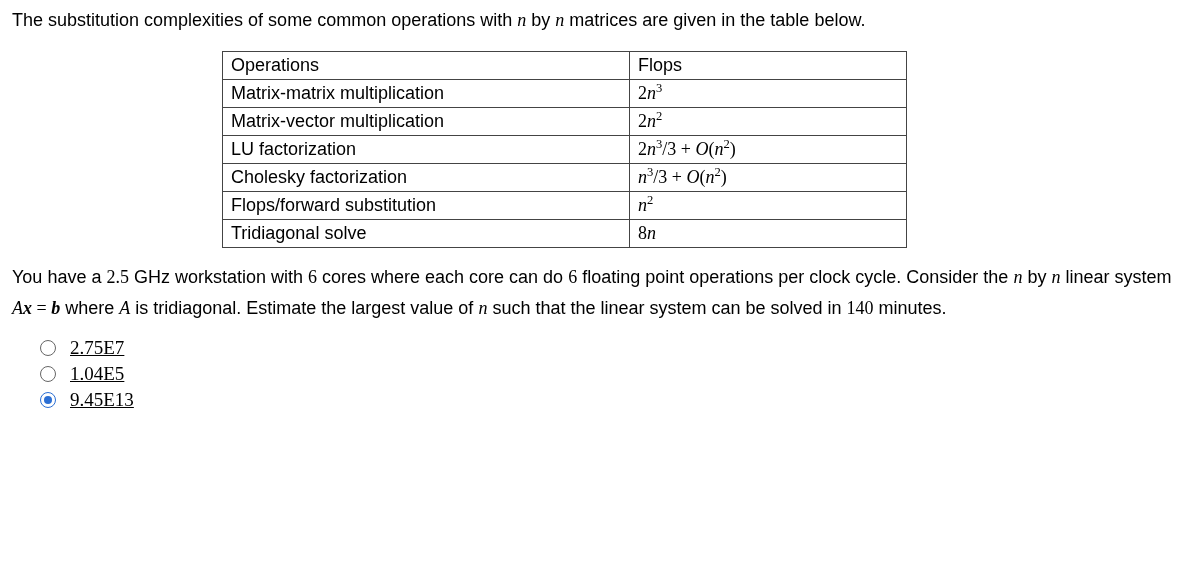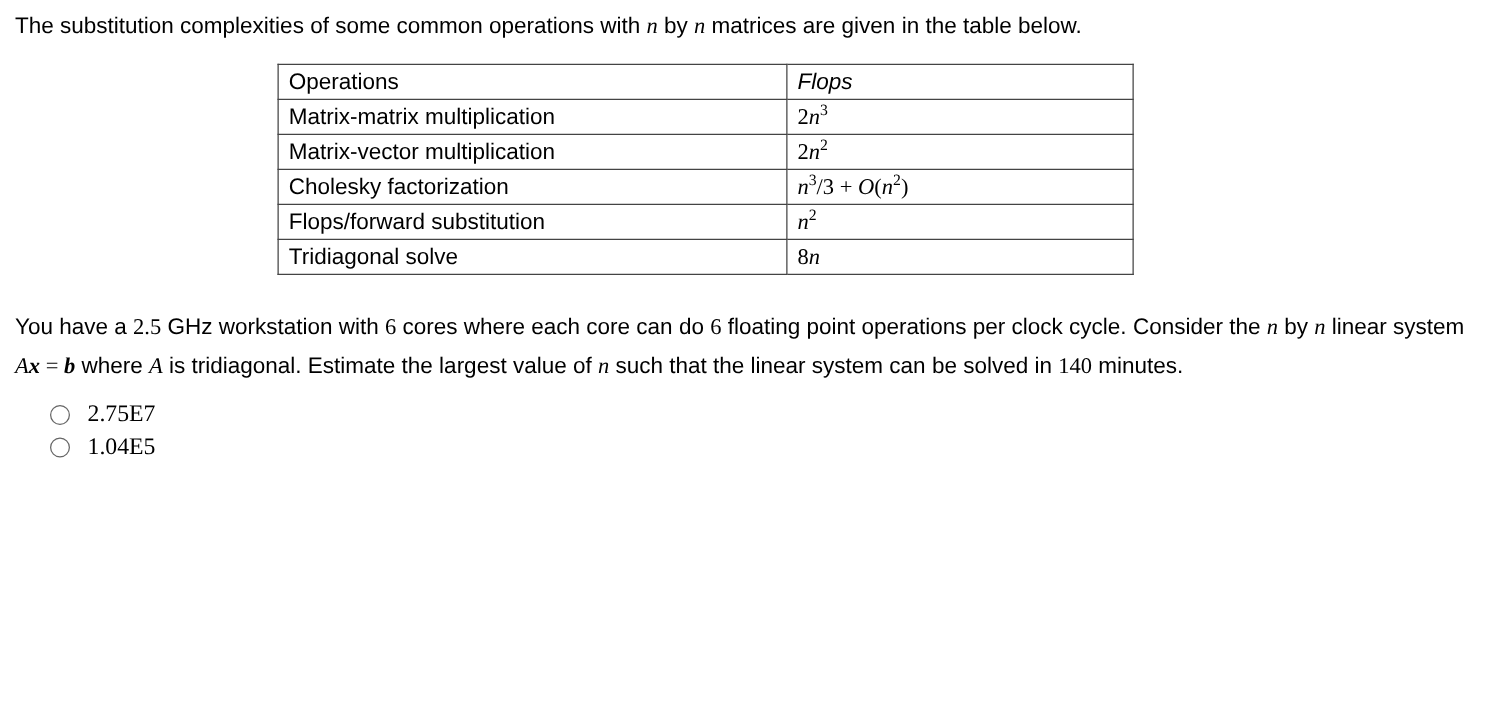--- a/index.html
+++ b/index.html
@@ -27,48 +27,49 @@
       font-weight: bold;
       font-style: italic;
     }
     .calO {
       font-family: "Times New Roman", serif;
       font-style: italic;
     }
     table.ops {
       border-collapse: collapse;
       margin-left: 210px;
-      margin-bottom: 26px;
+      margin-bottom: 14px;
     }
     table.ops td, table.ops th {
       border: 1px solid #444;
       padding: 3px 8px;
       text-align: left;
       font-weight: normal;
       font-size: 18px;
       vertical-align: middle;
     }
     table.ops th {
       font-weight: normal;
     }
     .col-op { width: 390px; }
-    .col-fl { width: 260px; font-style: italic; }
+    .col-fl { width: 260px; }
     sup { font-size: 0.7em; line-height: 0; }
     .question {
       line-height: 1.7;
       margin-bottom: 14px;
     }
     .options {
       margin-left: 28px;
     }
     .option-row {
       display: flex;
       align-items: center;
       margin: 4px 0;
       gap: 14px;
+      text-decoration: underline;
     }
     .radio {
       width: 16px;
       height: 16px;
       border: 1.5px solid #666;
       border-radius: 50%;
       display: inline-flex;
       align-items: center;
       justify-content: center;
       box-sizing: border-box;
@@ -107,20 +108,24 @@
     <tbody id="ops-body">
       <tr>
         <td>Matrix-matrix multiplication</td>
         <td class="mathrm">2<span class="mathit">n</span><sup>3</sup></td>
       </tr>
       <tr>
         <td>Matrix-vector multiplication</td>
         <td class="mathrm">2<span class="mathit">n</span><sup>2</sup></td>
       </tr>
       <tr>
+        <td>LU factorization</td>
+        <td class="mathrm">2<span class="mathit">n</span><sup>3</sup>/3 + <span class="calO">O</span>(<span class="mathit">n</span><sup>2</sup>)</td>
+      </tr>
+      <tr>
         <td>Cholesky factorization</td>
         <td class="mathrm"><span class="mathit">n</span><sup>3</sup>/3 + <span class="calO">O</span>(<span class="mathit">n</span><sup>2</sup>)</td>
       </tr>
       <tr>
         <td>Flops/forward substitution</td>
         <td class="mathrm"><span class="mathit">n</span><sup>2</sup></td>
       </tr>
       <tr>
         <td>Tridiagonal solve</td>
         <td class="mathrm">8<span class="mathit">n</span></td>
@@ -134,13 +139,17 @@
 
 <div class="options" id="options">
     <div class="option-row">
       <span class="radio"></span>
       <span class="option-label">2.75E7</span>
     </div>
     <div class="option-row">
       <span class="radio"></span>
       <span class="option-label">1.04E5</span>
     </div>
+    <div class="option-row">
+      <span class="radio selected"></span>
+      <span class="option-label">9.45E13</span>
+    </div>
   </div>
 
 </body></html>

